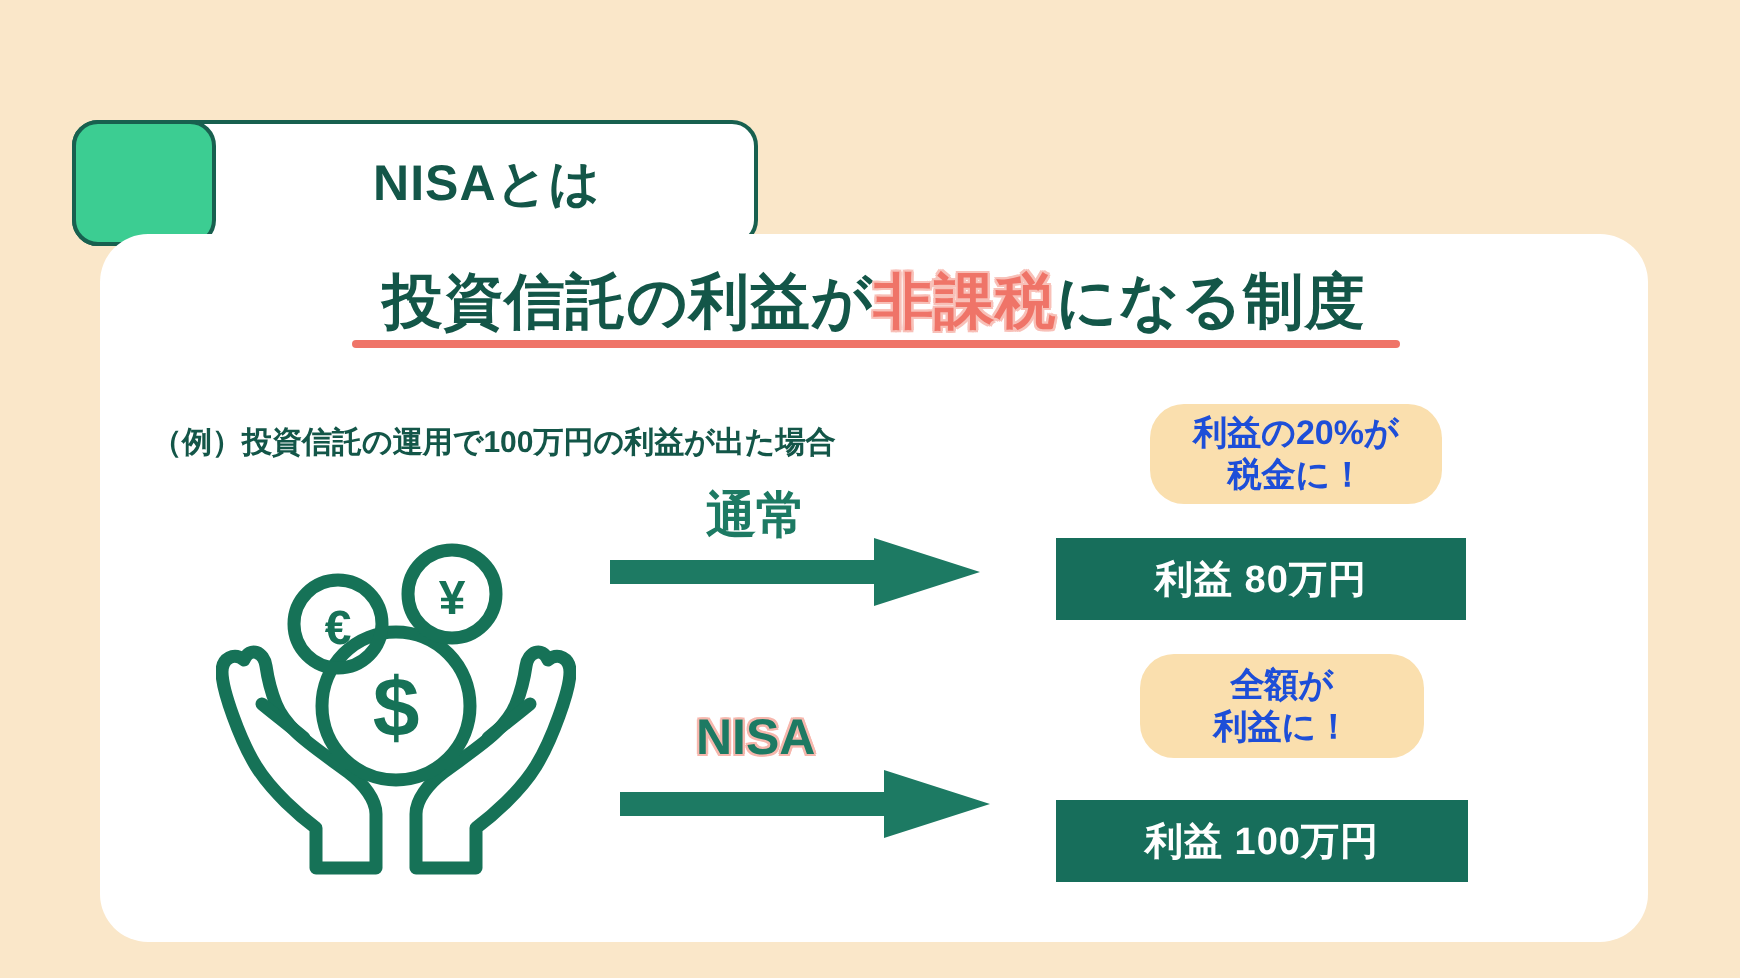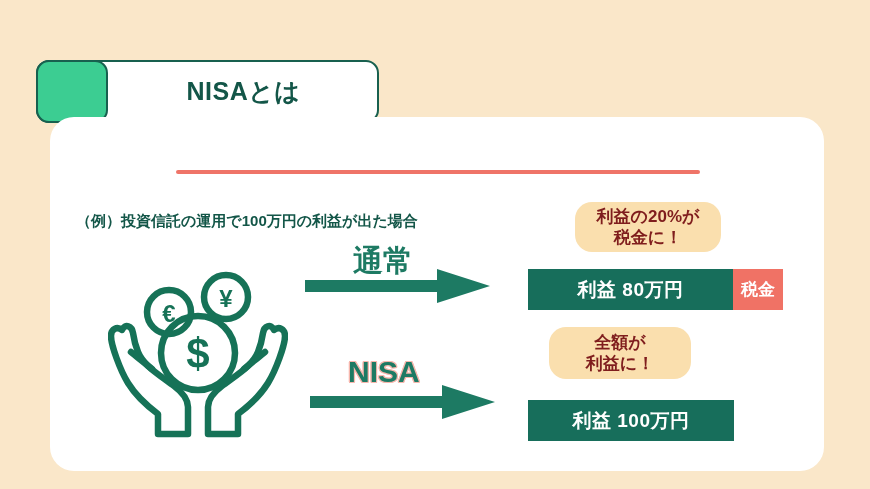--- a/index.html
+++ b/index.html
@@ -127,21 +127,21 @@
     left: 58px;
     top: 152px;
     width: 180px;
     height: 175px;
   }
 
   
   .arrow-group { position: absolute; }
   .arrow-label {
     position: absolute;
-    font-size: 30px;
+    font-size: 25px;
     font-weight: bold;
     color: #1d7a63;
     white-space: nowrap;
   }
   .arrow-label.glow {
     text-shadow:
        1.2px 0 0 #f6b7ad, -1.2px 0 0 #f6b7ad,
        0 1.2px 0 #f6b7ad, 0 -1.2px 0 #f6b7ad,
        1px 1px 0 #f6b7ad, -1px -1px 0 #f6b7ad,
        1px -1px 0 #f6b7ad, -1px 1px 0 #f6b7ad;
@@ -160,27 +160,27 @@
   .callout {
     position: absolute;
     background: #fadfae;
     border-radius: 17px;
     display: flex;
     flex-direction: column;
     align-items: center;
     justify-content: center;
     font-size: 17px;
     font-weight: bold;
-    color: #7f1d1d;
+    color: #1d4ed8;
     line-height: 1.25;
     white-space: nowrap;
     text-align: center;
   }
   #callout-tax   { left: 525px; top: 85px;  width: 146px; height: 50px; }
-  #callout-full  { left: 499px; top: 210px; width: 142px; height: 52px; }
+  #callout-full  { left: 520px; top: 210px; width: 142px; height: 52px; }
 
   
   .result-bar {
     position: absolute;
     display: flex;
     height: 41px;
   }
   .bar-profit {
     background: #176e5b;
     display: flex;
@@ -212,20 +212,23 @@
 <body>
 
 <div id="header-tab">
   <div id="header-tab-plate"></div>
   <div id="header-tab-accent"></div>
   <div id="header-tab-label">NISAとは</div>
 </div>
 
 <div id="content-card">
 
+  <div id="main-heading-wrap">
+    <span id="main-heading"><span>投資信託の利益が</span><span class="hl">非課税</span><span>になる制度</span></span>
+  </div>
   <div id="heading-underline"></div>
 
   <div id="example-line">（例）投資信託の運用で100万円の利益が出た場合</div>
 
   <div id="coins-illustration">
     <svg viewBox="0 0 180 175" width="180" height="175" aria-hidden="true">
       <g fill="none" stroke="#167257" stroke-width="6.5" stroke-linejoin="round" stroke-linecap="round">
 
         <path d="M14,61 C9,57 3,60 3,67 C3,76 12,101 20,114 C28,127 42,139 50,145 L50,165 L80,165 L80,138
                  C80,131 74,123 66,117 C58,111 46,103 40,97
@@ -260,21 +263,20 @@
     </div>
   </div>
 
   <div class="callout" id="callout-tax">
     <span>利益の20%が</span>
     <span>税金に！</span>
   </div>
 
   <div class="result-bar" id="bar-normal">
     <div class="bar-profit">利益 80万円</div>
-    <div class="bar-tax">税金</div>
   </div>
 
   <div class="arrow-group" id="arrow-nisa">
     <div class="arrow-label glow">NISA</div>
     <div class="arrow-shape">
       <svg width="185" height="34" viewBox="0 0 185 34" aria-hidden="true">
         <path d="M0,11 L132,11 L132,0 L185,17 L132,34 L132,23 L0,23 Z" fill="#1d7a63"></path>
       </svg>
     </div>
   </div>

